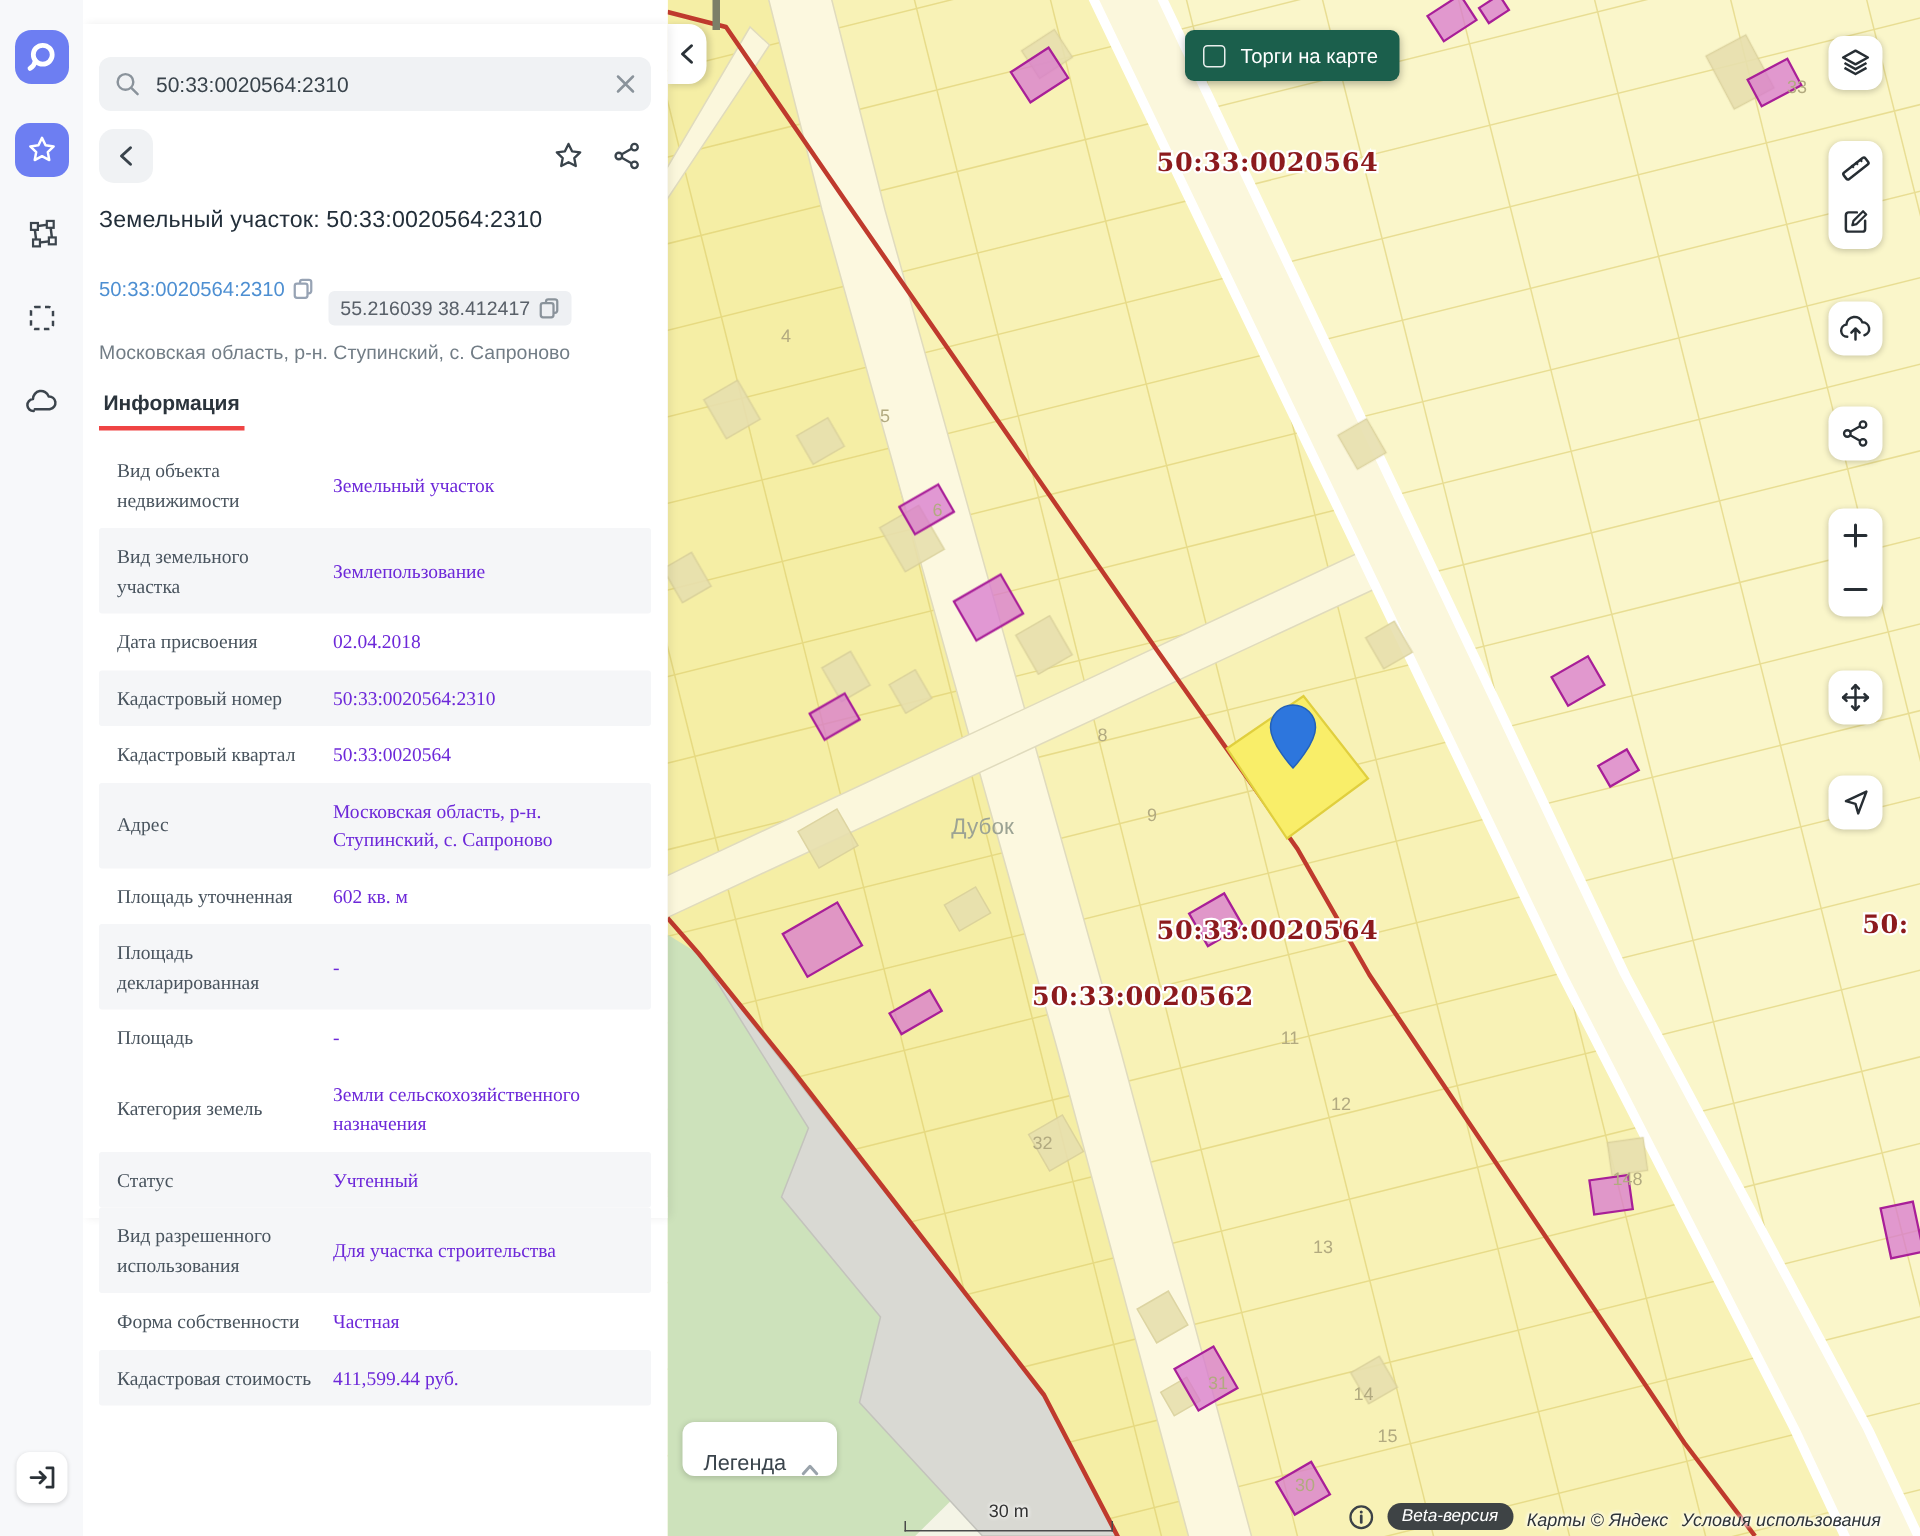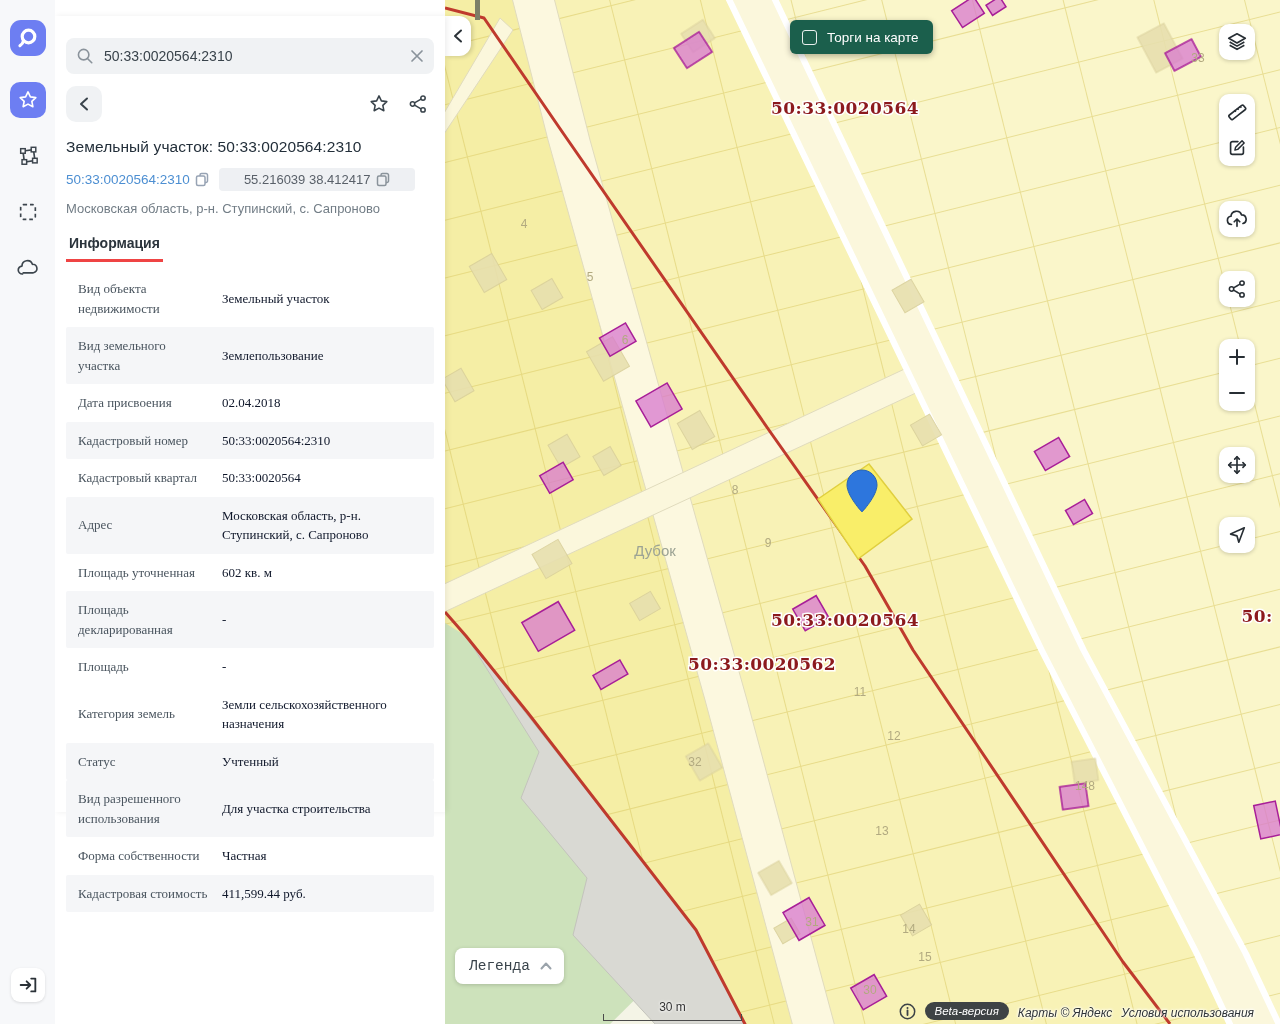--- a/index.html
+++ b/index.html
@@ -26,31 +26,31 @@
   .searchbar input{flex:1;border:none;background:transparent;outline:none;
     font:14px "Liberation Sans",sans-serif;color:#39434b;margin-left:8px;}
   .hdrrow{margin-top:12px;display:flex;align-items:center;}
   .backbtn{width:36px;height:36px;background:#f0f2f4;border-radius:10px;display:flex;
     align-items:center;justify-content:center;}
   .hdricons{margin-left:auto;display:flex;align-items:center;gap:18px;padding-right:6px;}
   .title{margin-top:16px;font-size:15.5px;font-weight:500;color:#232f3a;letter-spacing:.1px;}
   .chips{margin-top:12px;display:flex;align-items:center;gap:10px;}
   .cadlink{display:flex;align-items:center;gap:5px;font-size:13.5px;color:#4d8fd2;}
   .coordchip{display:flex;align-items:center;gap:6px;background:#eef0f3;border-radius:4px;
-    padding:4px 25px;font-size:13px;color:#596069;}
+    padding:4px 8px;font-size:13px;color:#596069;margin-top:26px;}
   .address{margin-top:10px;font-size:13px;color:#727d86;}
   .tabrow{margin-top:18px;}
   .tab{display:inline-block;font-size:14px;font-weight:700;color:#2b343c;
     padding:0 3px 8px 3px;border-bottom:3px solid #ef4444;}
   
   .itable{margin-top:8px;}
   .irow{display:flex;align-items:center;padding:9px 12px;border-radius:2px;font-family:Liberation Serif, serif;}
   .irow.alt{background:#f5f6f8;}
   .ilabel{width:132px;flex:0 0 132px;font-size:13px;line-height:1.5;color:#49545e;}
-  .ivalue{margin-left:12px;font-size:13px;line-height:1.5;color:#0f172a;}
+  .ivalue{margin-left:12px;font-size:13px;line-height:1.5;color:#6d28d9;}
 
   
   .map-wrap{position:absolute;left:445px;top:0;width:835px;height:1024px;overflow:hidden;}
   #map-svg{position:absolute;left:0;top:0;}
   #pnums text{font:12px "Liberation Sans",sans-serif;fill:#b2aa80;text-anchor:middle;}
   #qlabels text{font:700 17px "DejaVu Serif",serif;fill:#8c1a1d;stroke:#ffffff;
     stroke-width:3px;paint-order:stroke;letter-spacing:.4px;text-anchor:middle;}
   #place-label{font:15px "Liberation Sans",sans-serif;fill:#9ca394;text-anchor:middle;}
 
   .collapse-btn{position:absolute;left:0;top:16px;width:26px;height:40px;background:#fff;
@@ -63,22 +63,22 @@
   .torgi-btn .lbl{color:#fff;font-size:13.5px;}
 
   .mapctrl{position:absolute;right:25px;z-index:10;}
   .mbtn{width:36px;height:36px;background:#fff;border-radius:10px;display:flex;align-items:center;
     justify-content:center;box-shadow:0 1px 4px rgba(0,0,0,.2);}
   .mgroup{width:36px;background:#fff;border-radius:10px;box-shadow:0 1px 4px rgba(0,0,0,.2);
     display:flex;flex-direction:column;align-items:center;}
   .mgroup .slot{width:36px;height:36px;display:flex;align-items:center;justify-content:center;}
 
   .legend-btn{position:absolute;left:10px;top:948px;height:36px;background:#fff;border-radius:8px;
-    box-shadow:0 1px 4px rgba(0,0,0,.18);display:flex;align-items:center;gap:10px;
-    padding:0 12px 0 14px;z-index:10;font-family:Liberation Mono, monospace;}
+    box-shadow:0 1px 4px rgba(0,0,0,.18);display:flex;align-items:flex-end;gap:10px;
+    padding:0 12px 0 14px;z-index:10;}
   .legend-btn .lbl{font-size:14.5px;color:#3a444c;}
 
   .scalebar{position:absolute;left:158px;top:1000px;width:139px;z-index:9;}
   .scalebar .num{text-align:center;font-size:12px;color:#333;
     text-shadow:0 0 3px #fff,0 0 3px #fff;margin-bottom:0;}
   .scalebar .bar{height:7px;border-left:1.5px solid #4a4a4a;border-right:1.5px solid #4a4a4a;
     border-bottom:1.5px solid #4a4a4a;}
 
   .attrib{position:absolute;right:26px;bottom:4px;display:flex;align-items:flex-end;gap:9px;z-index:9;font-style:italic;}
   .beta-pill{background:#3e4345;color:#fff;font-size:11.5px;border-radius:10px;padding:3px 10px;}

